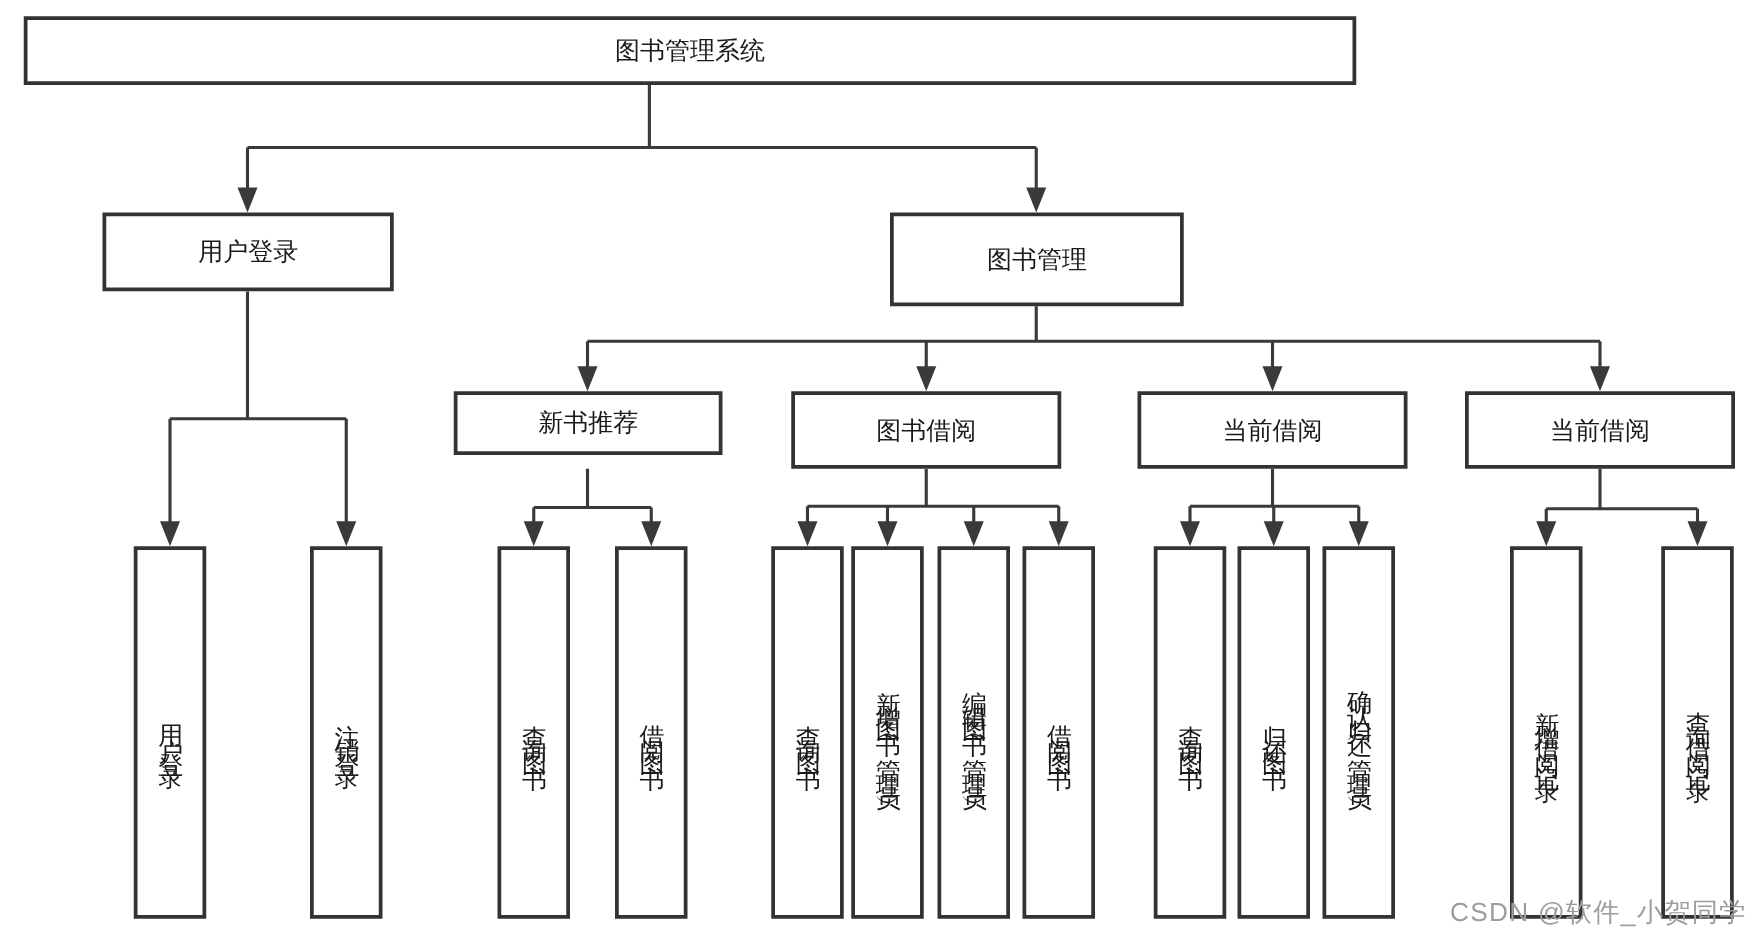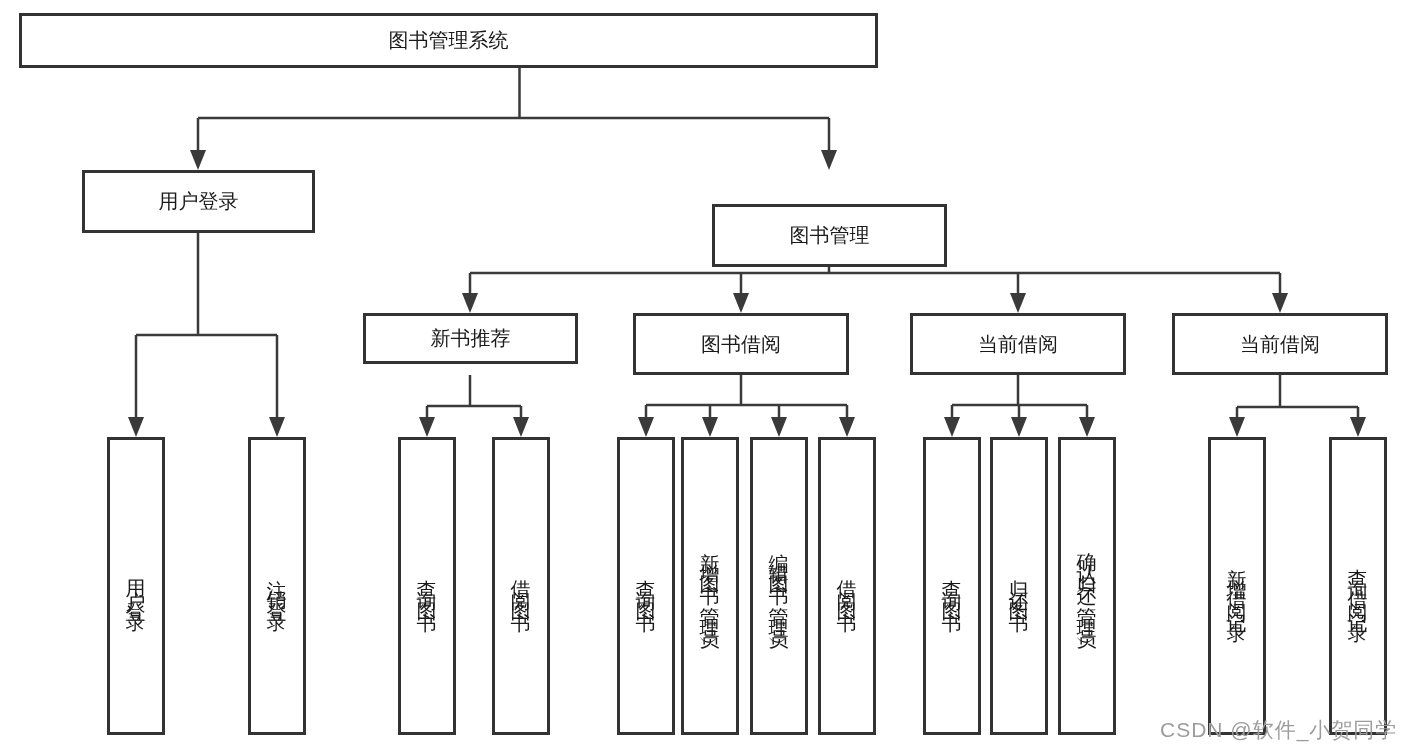--- a/index.html
+++ b/index.html
@@ -85,28 +85,28 @@
       <polygon points="771,417 787,417 779,437"></polygon>
       <polygon points="839,417 855,417 847,437"></polygon>
       <polygon points="944,417 960,417 952,437"></polygon>
       <polygon points="1011,417 1027,417 1019,437"></polygon>
       <polygon points="1079,417 1095,417 1087,437"></polygon>
       <polygon points="1229,417 1245,417 1237,437"></polygon>
       <polygon points="1350,417 1366,417 1358,437"></polygon>
     </g>
   </svg>
 
-  <div class="node" style="left:19px; top:13px; width:859px; height:55px;text-align:center;">
+  <div class="node" style="left:19px; top:13px; width:1066px; height:55px;text-align:center;">
     <span>图书管理系统</span>
   </div>
 
   <div class="node" style="left:82px; top:170px; width:233px; height:63px;">
     <span>用户登录</span>
   </div>
-  <div class="node" style="left:712px; top:170px; width:235px; height:63px;margin-top:34px;">
+  <div class="node" style="left:712px; top:170px; width:235px; height:75px;">
     <span>图书管理</span>
   </div>
 
   <div class="node" style="left:363px; top:313px; width:215px; height:51px;">
     <span>新书推荐</span>
   </div>
   <div class="node" style="left:910px; top:313px; width:216px; height:62px;">
     <span>当前借阅</span>
   </div>
   <div class="node" style="left:633px; top:313px; width:216px; height:62px;">

